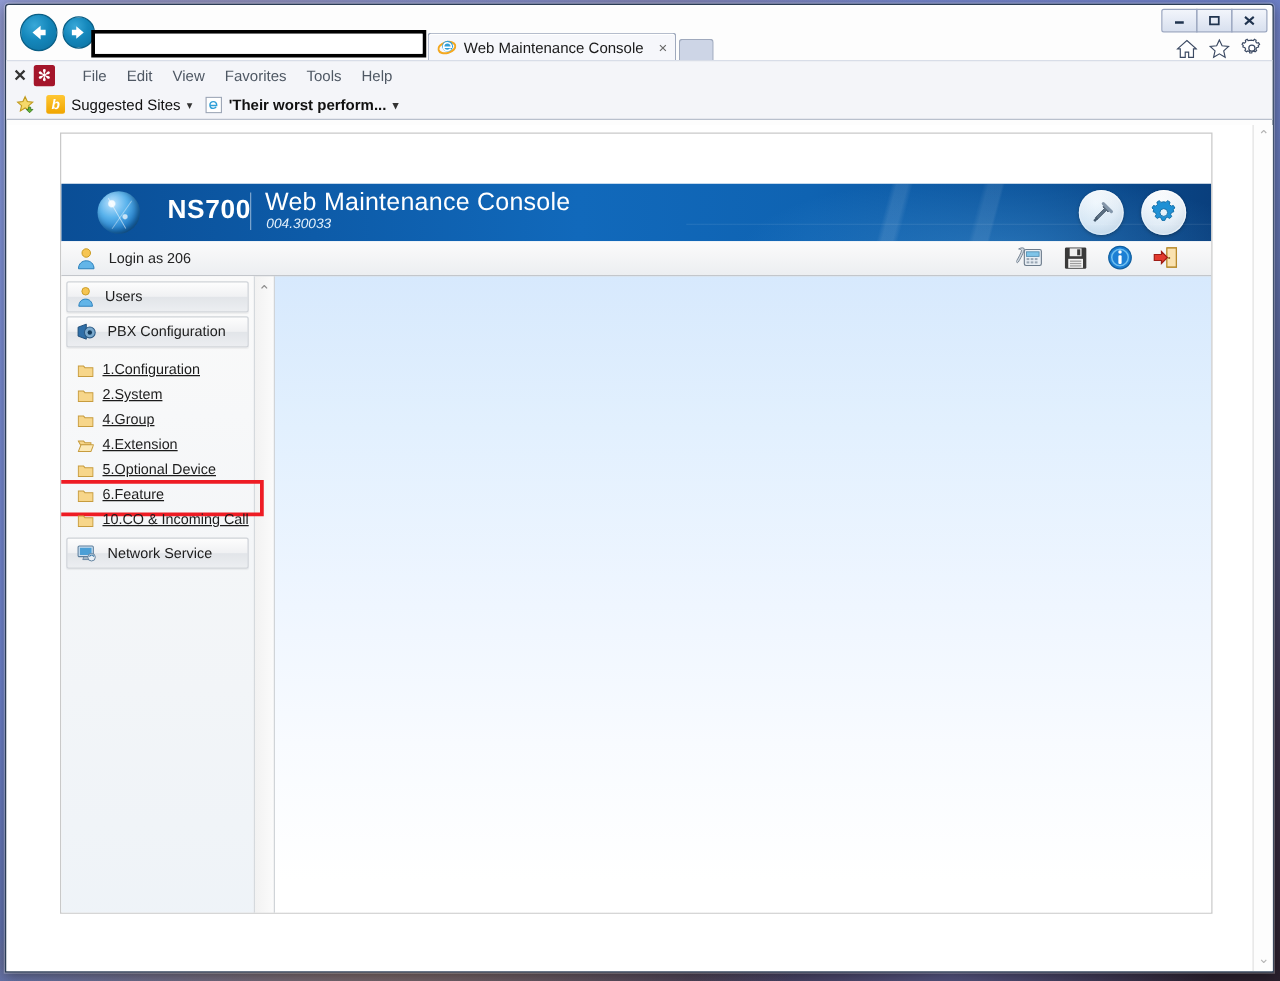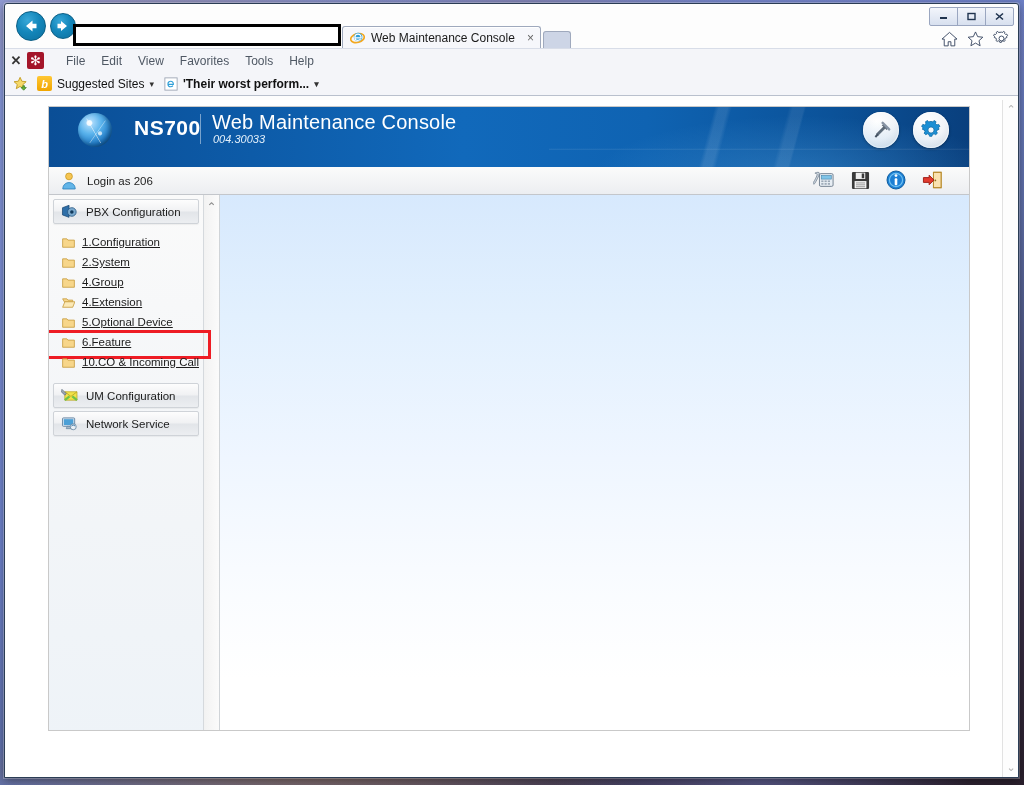--- a/index.html
+++ b/index.html
@@ -133,22 +133,23 @@
   .sc-arrow { color: #b3b3b3; font-size: 11px; line-height: 1; }
 
   
   .app {
     position: absolute; left: 42px; top: 6px; width: 922px; height: 625px;
     border: 1px solid #c9c9c9; background: #fff; overflow: hidden;
   }
 
   
   .banner {
-    height: 60px; position: relative; overflow: hidden;
+    height: 46px; position: relative; overflow: hidden;
     background: linear-gradient(to right, #0a4e96 0%, #0d5ba8 22%, #1169bb 45%, #0f63b2 65%, #0b5299 85%, #093f7d 100%);
+    margin-top: 40px;
   }
   .banner::after {
     content: ""; position: absolute; right: 0; top: 0; width: 420px; height: 100%;
     background:
       linear-gradient(105deg, transparent 38%, rgba(255,255,255,.10) 39%, rgba(255,255,255,.10) 41%, transparent 42%),
       linear-gradient(105deg, transparent 55%, rgba(255,255,255,.08) 56%, rgba(255,255,255,.08) 58.5%, transparent 59%),
       linear-gradient(0deg, transparent 28%, rgba(255,255,255,.07) 29%, rgba(255,255,255,.07) 30.5%, transparent 31%),
       radial-gradient(ellipse 300px 90px at 60% 120%, rgba(90,170,230,.35), transparent 70%);
     pointer-events: none;
   }
@@ -409,20 +410,27 @@
             <circle cx="14" cy="10.4" r=".9" fill="#8a6a1c"></circle>
             <path d="M1.5 7.5 h6 V5 l5 5 -5 5 v-2.5 h-6 z" fill="#e23a2e" stroke="#9e1d16" stroke-width="1"></path>
           </svg>
         </div>
       </div>
 
       <div class="app-body">
 
         <div class="sidebar">
 
+          <div class="grp-header">
+            <svg width="15" height="17" viewBox="0 0 16 18">
+              <circle cx="8" cy="4.2" r="3.2" fill="#f6c552" stroke="#c99a23" stroke-width=".8"></circle>
+              <path d="M2.2 17 c0-3.8 2.6-6.1 5.8-6.1 s5.8 2.3 5.8 6.1 z" fill="#63b5e8" stroke="#2b7fba" stroke-width=".8"></path>
+            </svg>
+            <span>Users</span>
+          </div>
 
           <div class="grp-header">
             <svg width="17" height="15" viewBox="0 0 18 16">
               <path d="M1.5 4 l7-2.6 v12.8 l-7-2.6 z" fill="#2f6fa8" stroke="#1c4a74" stroke-width=".8"></path>
               <circle cx="11.5" cy="8.5" r="4.6" fill="#7aa9cd" stroke="#2b5a85" stroke-width=".9"></circle>
               <circle cx="11.5" cy="8.5" r="1.9" fill="#123a5c"></circle>
             </svg>
             <span>PBX Configuration</span>
           </div>
 
@@ -465,29 +473,20 @@
               <span>6.Feature</span>
             </div>
             <div class="tree-item">
               <svg class="folder" viewBox="0 0 14 12">
                 <path d="M.6 2 h4.6 l1.2 1.4 h7 v7.8 h-12.8 z" fill="#f7d68a" stroke="#c79c3e" stroke-width=".9"></path>
               </svg>
               <span>10.CO &amp; Incoming Call</span>
             </div>
           </div>
 
-          <div class="grp-header spaced">
-            <svg width="17" height="15" viewBox="0 0 18 16">
-              <path d="M4 4 h13 v9 h-13 z" fill="#f2e24a" stroke="#b9a522" stroke-width=".8"></path>
-              <path d="M4 4 l6.5 5 6.5-5" fill="none" stroke="#b9a522" stroke-width=".9"></path>
-              <path d="M4 13 l5-4 M17 13 l-5-4" stroke="#6fc24a" stroke-width="2.4" fill="none"></path>
-              <path d="M1 1.5 l4.6 4.6 -1.6 1.6 -4.6-4.6 z" fill="#9aa7b5" stroke="#5d6b79" stroke-width=".8"></path>
-            </svg>
-            <span>UM Configuration</span>
-          </div>
 
           <div class="grp-header">
             <svg width="17" height="15" viewBox="0 0 18 16">
               <rect x="1.5" y="2" width="13" height="9" rx="1" fill="#cfe0ef" stroke="#5b7d9b" stroke-width=".9"></rect>
               <rect x="3" y="3.4" width="10" height="6.2" fill="#4b9fd6"></rect>
               <path d="M5.5 13.5 h8 l-1-2.5 h-6 z" fill="#a8b8c6" stroke="#5b7d9b" stroke-width=".7"></path>
               <circle cx="13" cy="11.5" r="3.2" fill="#e9eff5" stroke="#5b7d9b" stroke-width=".8"></circle>
               <path d="M11.3 11 a1.8 1.8 0 0 1 3.5 0" fill="none" stroke="#2b6ea0" stroke-width="1"></path>
             </svg>
             <span>Network Service</span>

